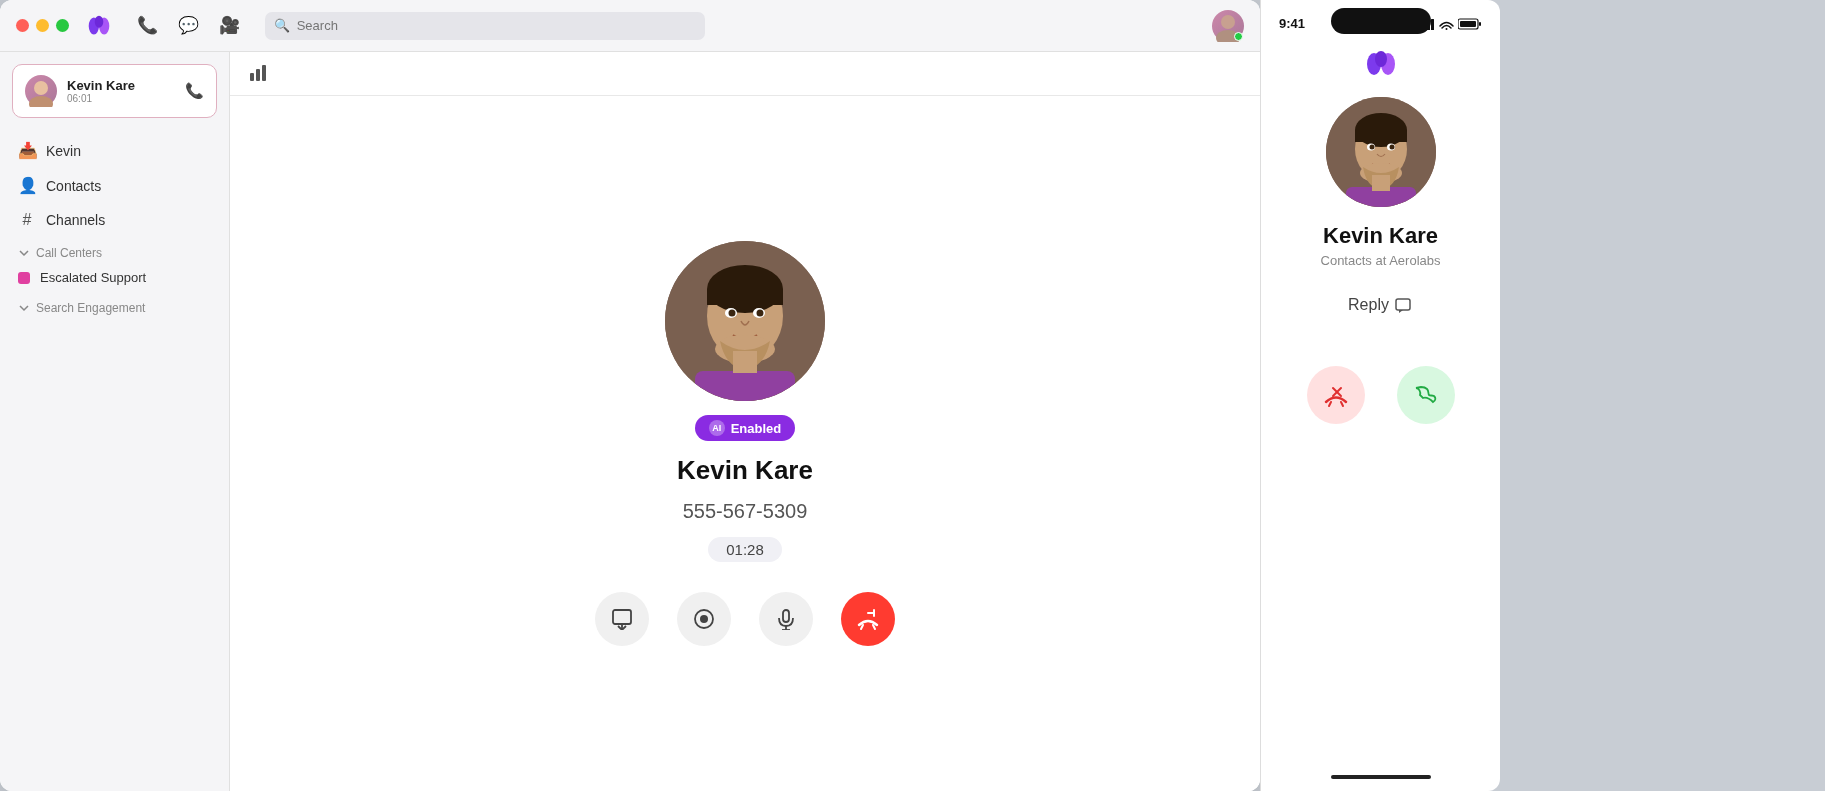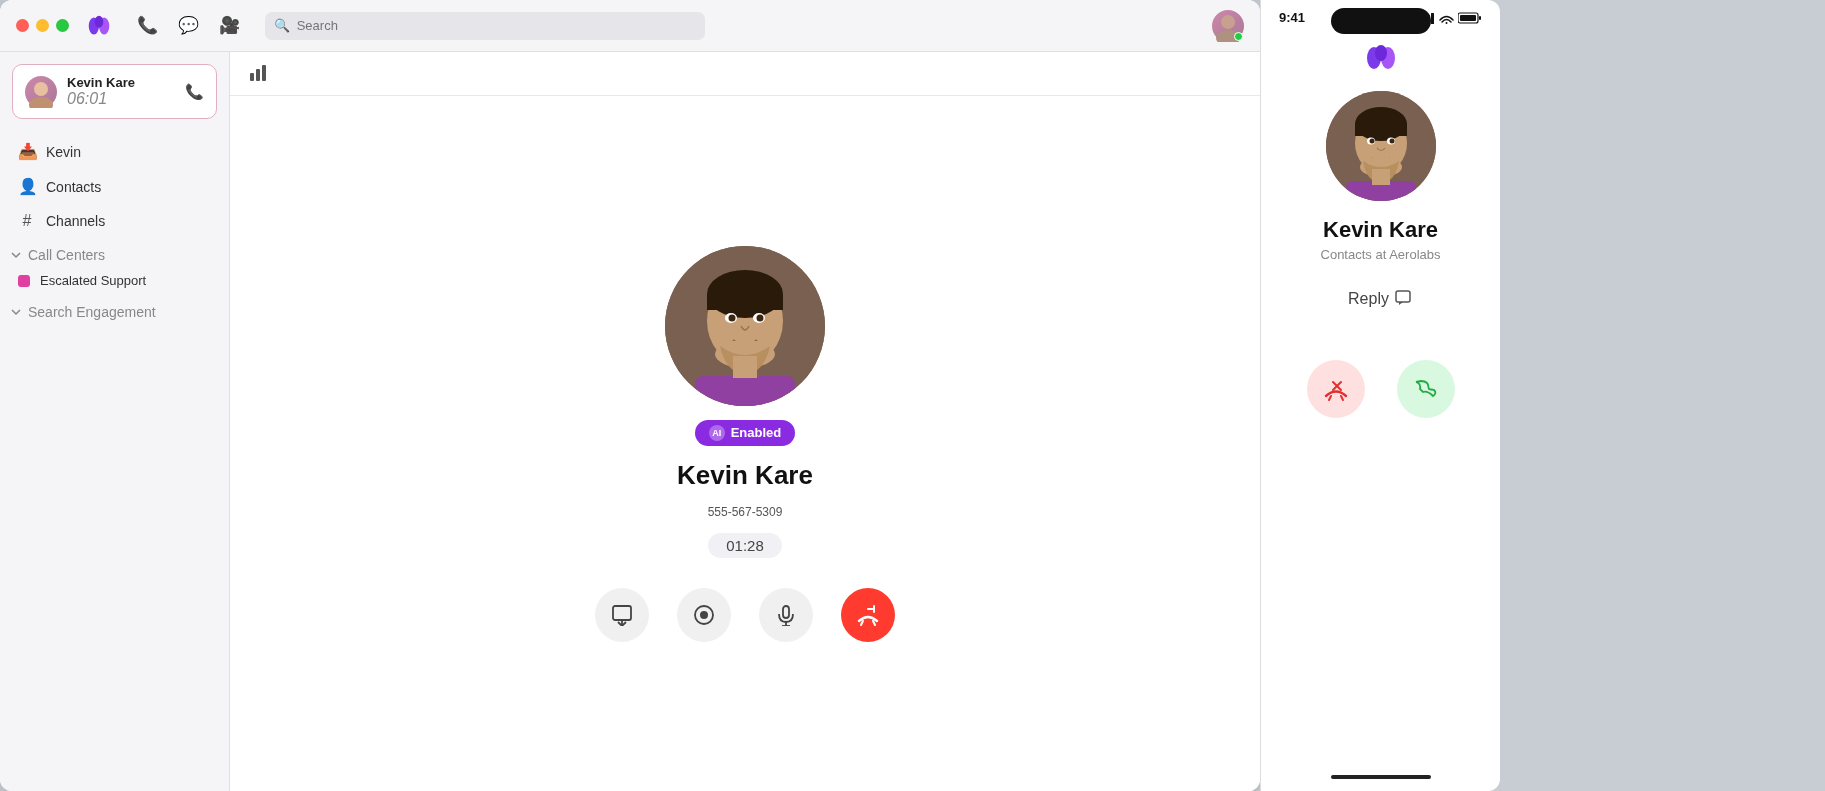--- a/index.html
+++ b/index.html
@@ -162,23 +162,22 @@
     }
     .call-item-info {
       flex: 1;
     }
     .call-item-name {
       font-size: 13px;
       font-weight: 600;
       color: #222;
     }
     .call-item-time {
-      font-size: 16px;
+      font-size: 10px;
       color: #888;
-      font-style: italic;
     }
     .call-item-phone-icon {
       color: #e05080;
       font-size: 15px;
     }
 
     
     .sidebar-nav {
       display: flex;
       flex-direction: column;
@@ -194,22 +193,22 @@
       cursor: pointer;
       font-size: 14px;
       color: #333;
     }
     .sidebar-nav-icon { font-size: 16px; color: #555; width: 18px; text-align: center; }
 
     .sidebar-section-header {
       display: flex;
       align-items: center;
       gap: 6px;
-      padding: 10px 18px 4px 10px;
-      font-size: 14px;
+      padding: 10px 18px 4px 18px;
+      font-size: 12px;
       color: #888;
       cursor: pointer;
     }
     .sidebar-section-header svg { width: 12px; height: 12px; }
 
     .sidebar-channel-item {
       display: flex;
       align-items: center;
       gap: 10px;
       padding: 6px 18px;
@@ -289,21 +288,21 @@
       justify-content: center;
       font-size: 9px;
     }
 
     .contact-name {
       font-size: 26px;
       font-weight: 700;
       color: #111;
     }
     .contact-phone {
-      font-size: 12px;
+      font-size: 20px;
       color: #555;
     }
     .call-timer {
       background: #f0f0f5;
       border-radius: 20px;
       padding: 4px 18px;
       font-size: 15px;
       color: #444;
       font-weight: 500;
     }
@@ -344,21 +343,21 @@
       position: relative;
       border-left: 1px solid #ddd;
       overflow: hidden;
     }
 
     .phone-status-bar {
       width: 100%;
       display: flex;
       align-items: center;
       justify-content: space-between;
-      padding: 10px 18px 0;
+      padding: 16px 18px 0;
       font-size: 13px;
       font-weight: 700;
       color: #111;
     }
     .phone-status-right {
       display: flex;
       align-items: center;
       gap: 4px;
       font-size: 12px;
     }
@@ -398,21 +397,21 @@
       color: #111;
       margin-bottom: 4px;
     }
     .phone-contact-title {
       font-size: 13px;
       color: #888;
       margin-bottom: 28px;
     }
     .phone-reply {
       display: flex;
-      align-items: flex-start;
+      align-items: flex-end;
       gap: 6px;
       font-size: 16px;
       color: #444;
       margin-bottom: 52px;
     }
     .phone-call-actions {
       display: flex;
       gap: 32px;
       align-items: center;
     }

